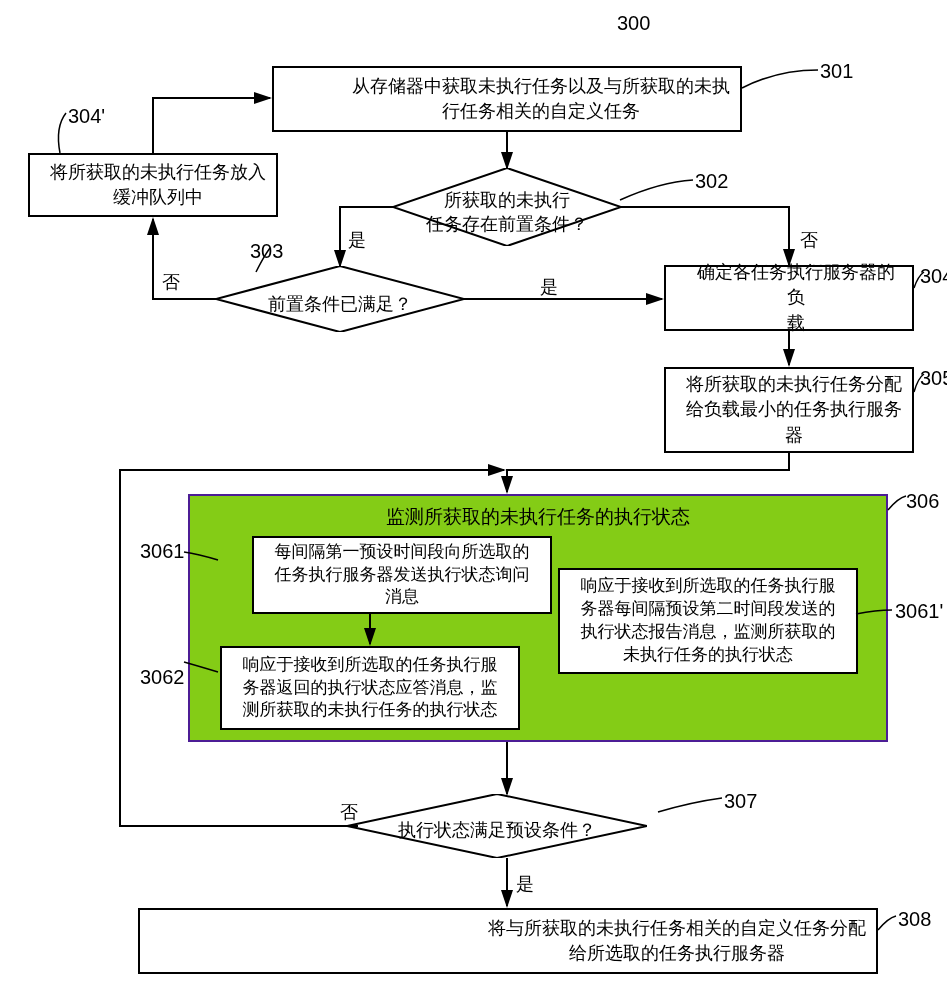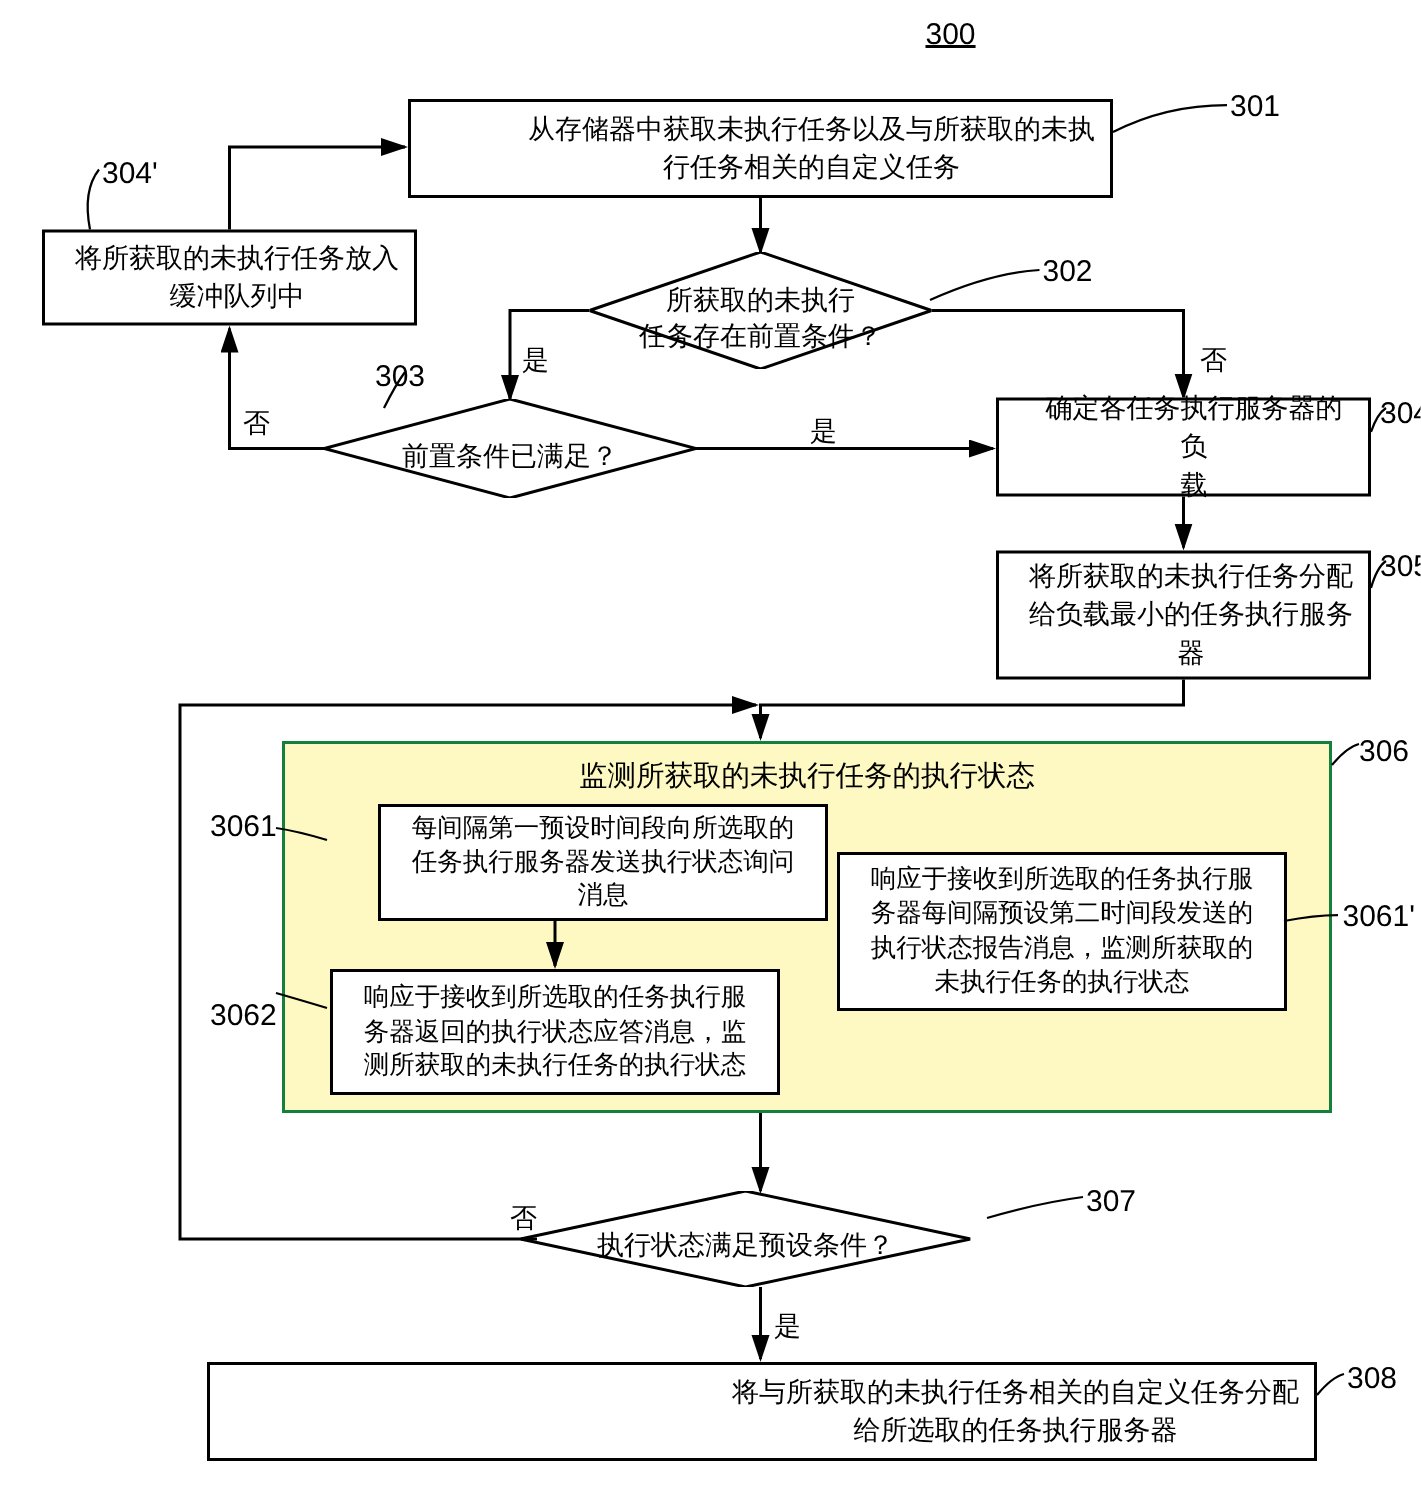--- a/index.html
+++ b/index.html
@@ -43,22 +43,22 @@
   .lbl {
     position: absolute;
     font-size: 20px;
   }
   .edge-lbl {
     position: absolute;
     font-size: 18px;
   }
   .big-box {
     position: absolute;
-    border: 2px solid #15803d;
-    background: #fef9c3;
+    border: 2px solid #4c1d95;
+    background: #84cc16;
   }
   .innerbox {
     position: absolute;
     border: 2px solid #000;
     background: #fff;
     padding: 4px 8px;
     text-align: center;
     line-height: 1.35;
     font-size: 17px;
     display:flex; align-items:center; justify-content:center;
@@ -67,21 +67,21 @@
     position:absolute;
     text-align:center;
     width:100%;
     font-size:19px;
   }
   svg.connector { position:absolute; left:0; top:0; pointer-events:none; }
 </style>
 </head>
 <body>
 
-<div class="lbl" style="left:617px; top:12px; text-decoration: underline;">300</div>
+<div class="lbl" style="left:617px; top:12px; ">300</div>
 
 <div class="box" style="left:272px; top:66px; width:470px; height:66px;">
   <span style="white-space:pre-line;">从存储器中获取未执行任务以及与所获取的未执
 行任务相关的自定义任务</span>
 </div>
 <div class="lbl" style="left:820px; top:60px;">301</div>
 <svg class="connector" width="947" height="1000">
     <path d="M742 88 q35 -18 76 -18" stroke="#000" stroke-width="1.5" fill="none"></path>
   </svg>
 

